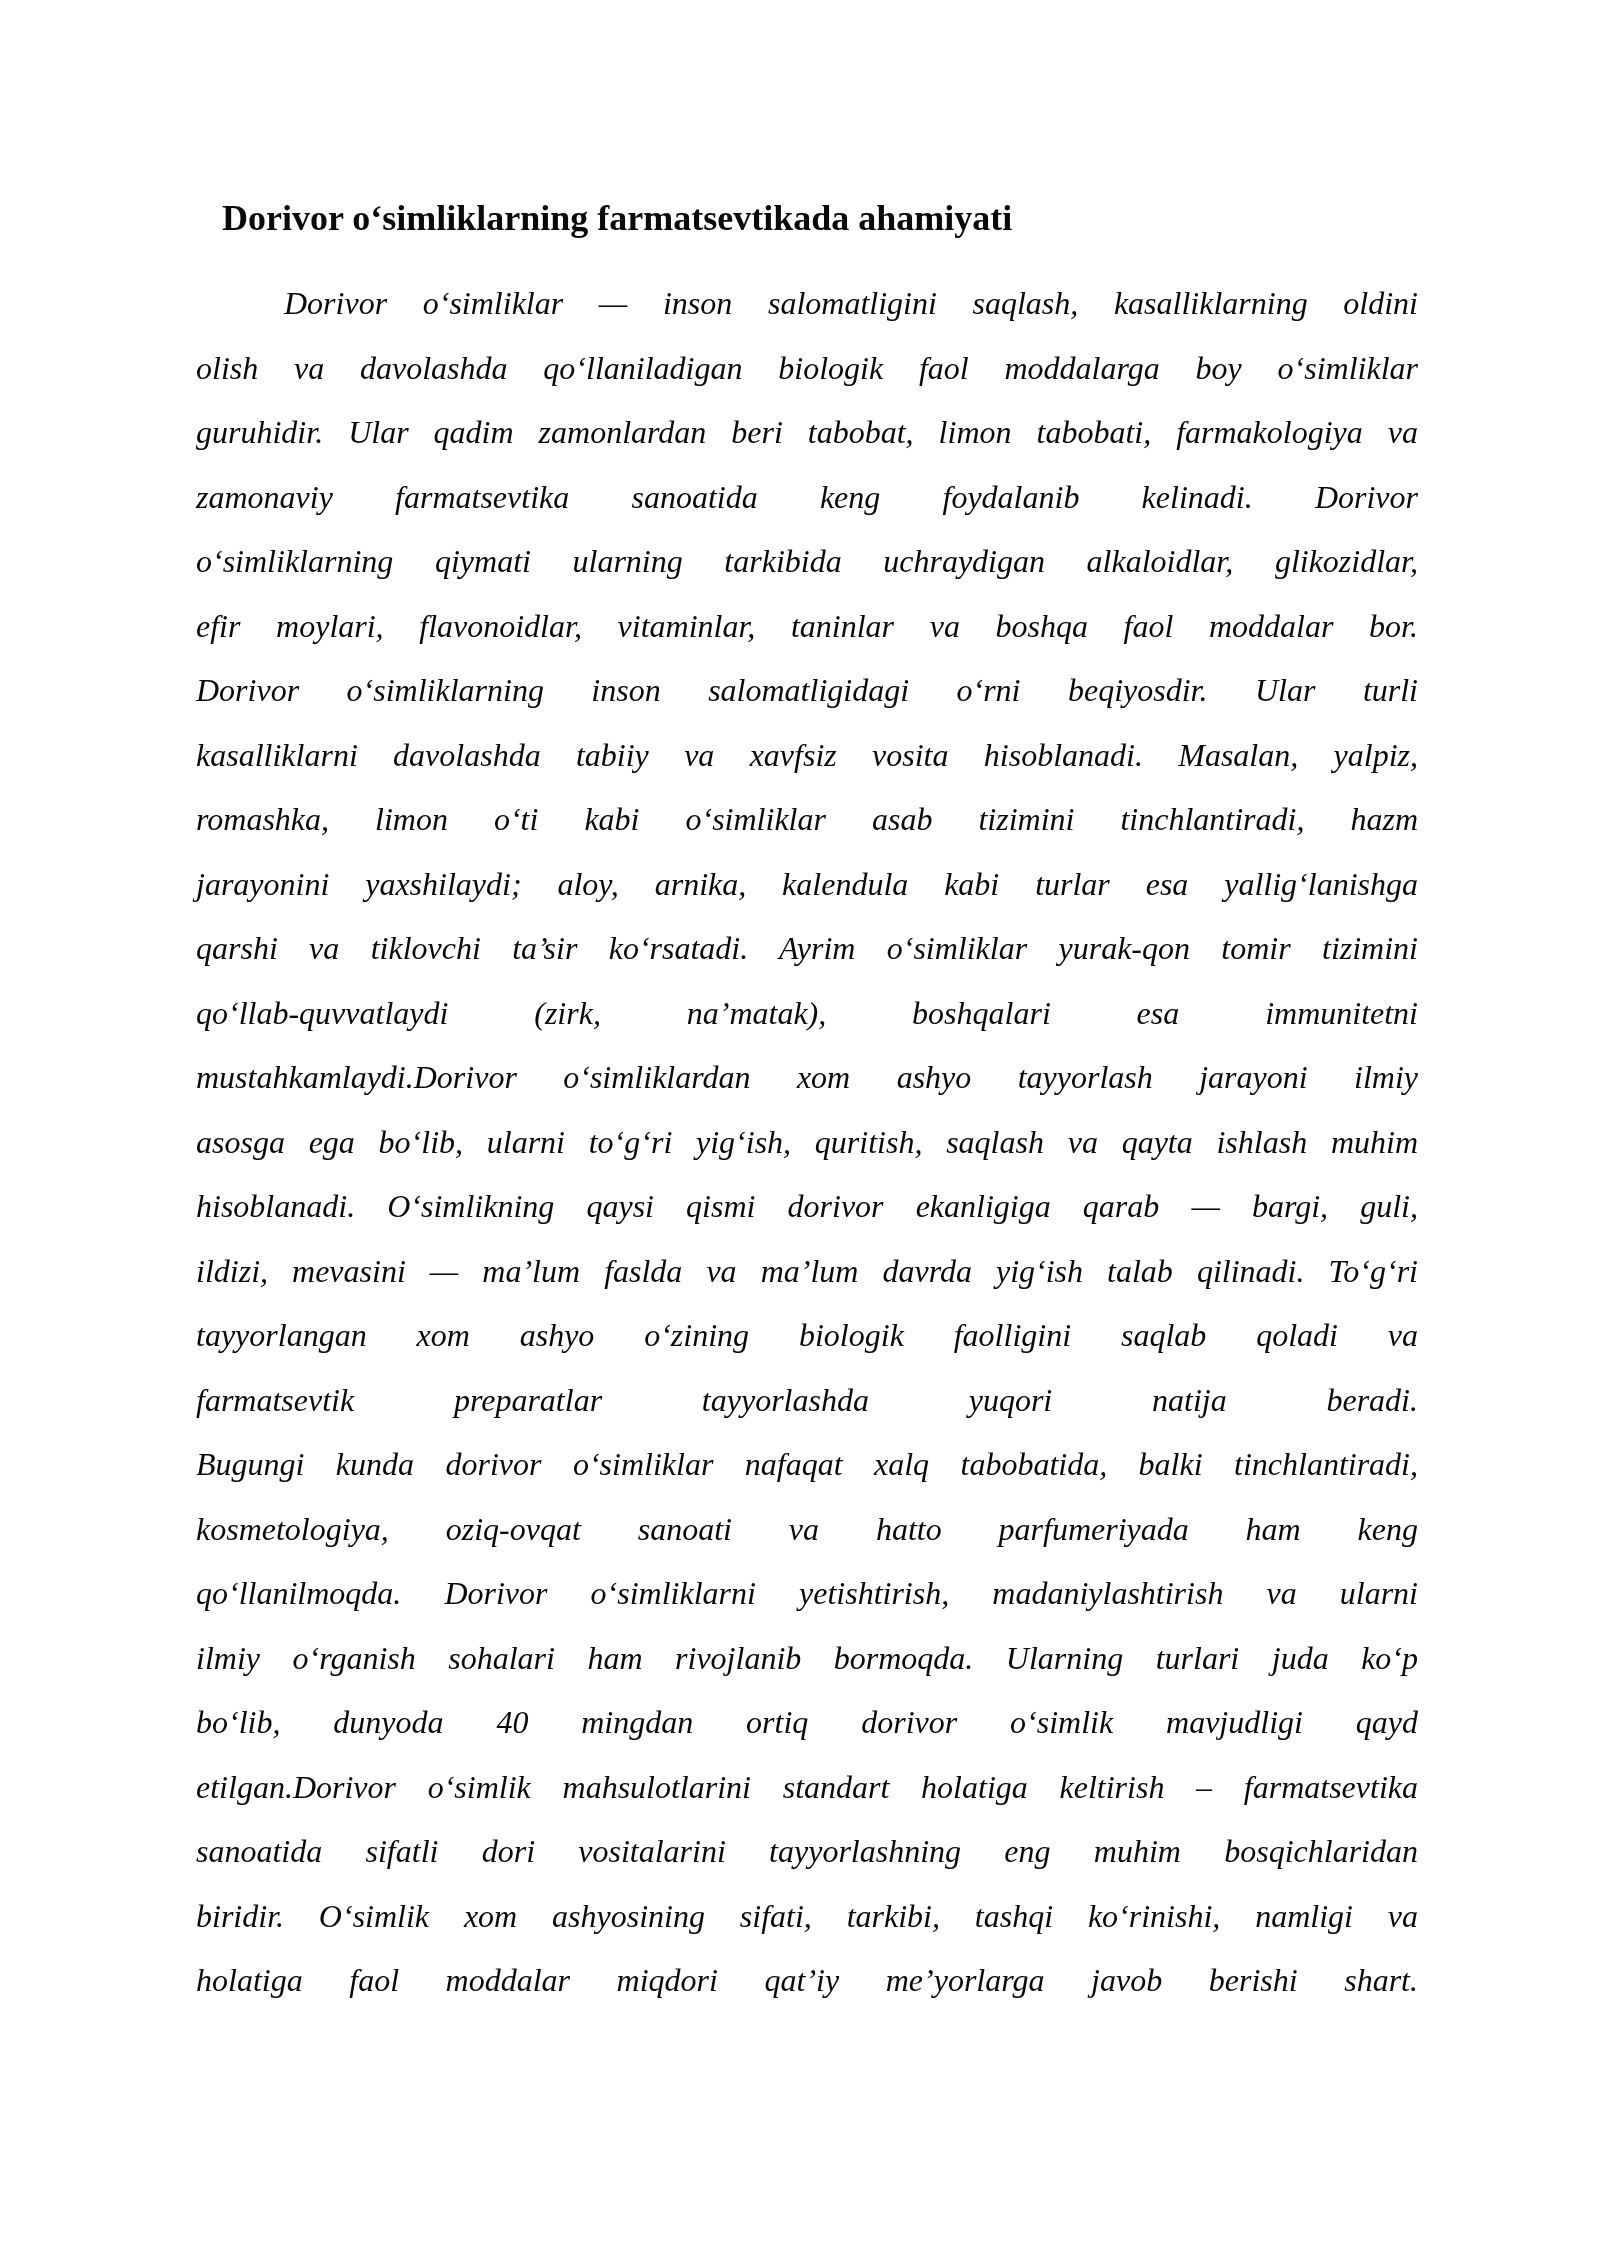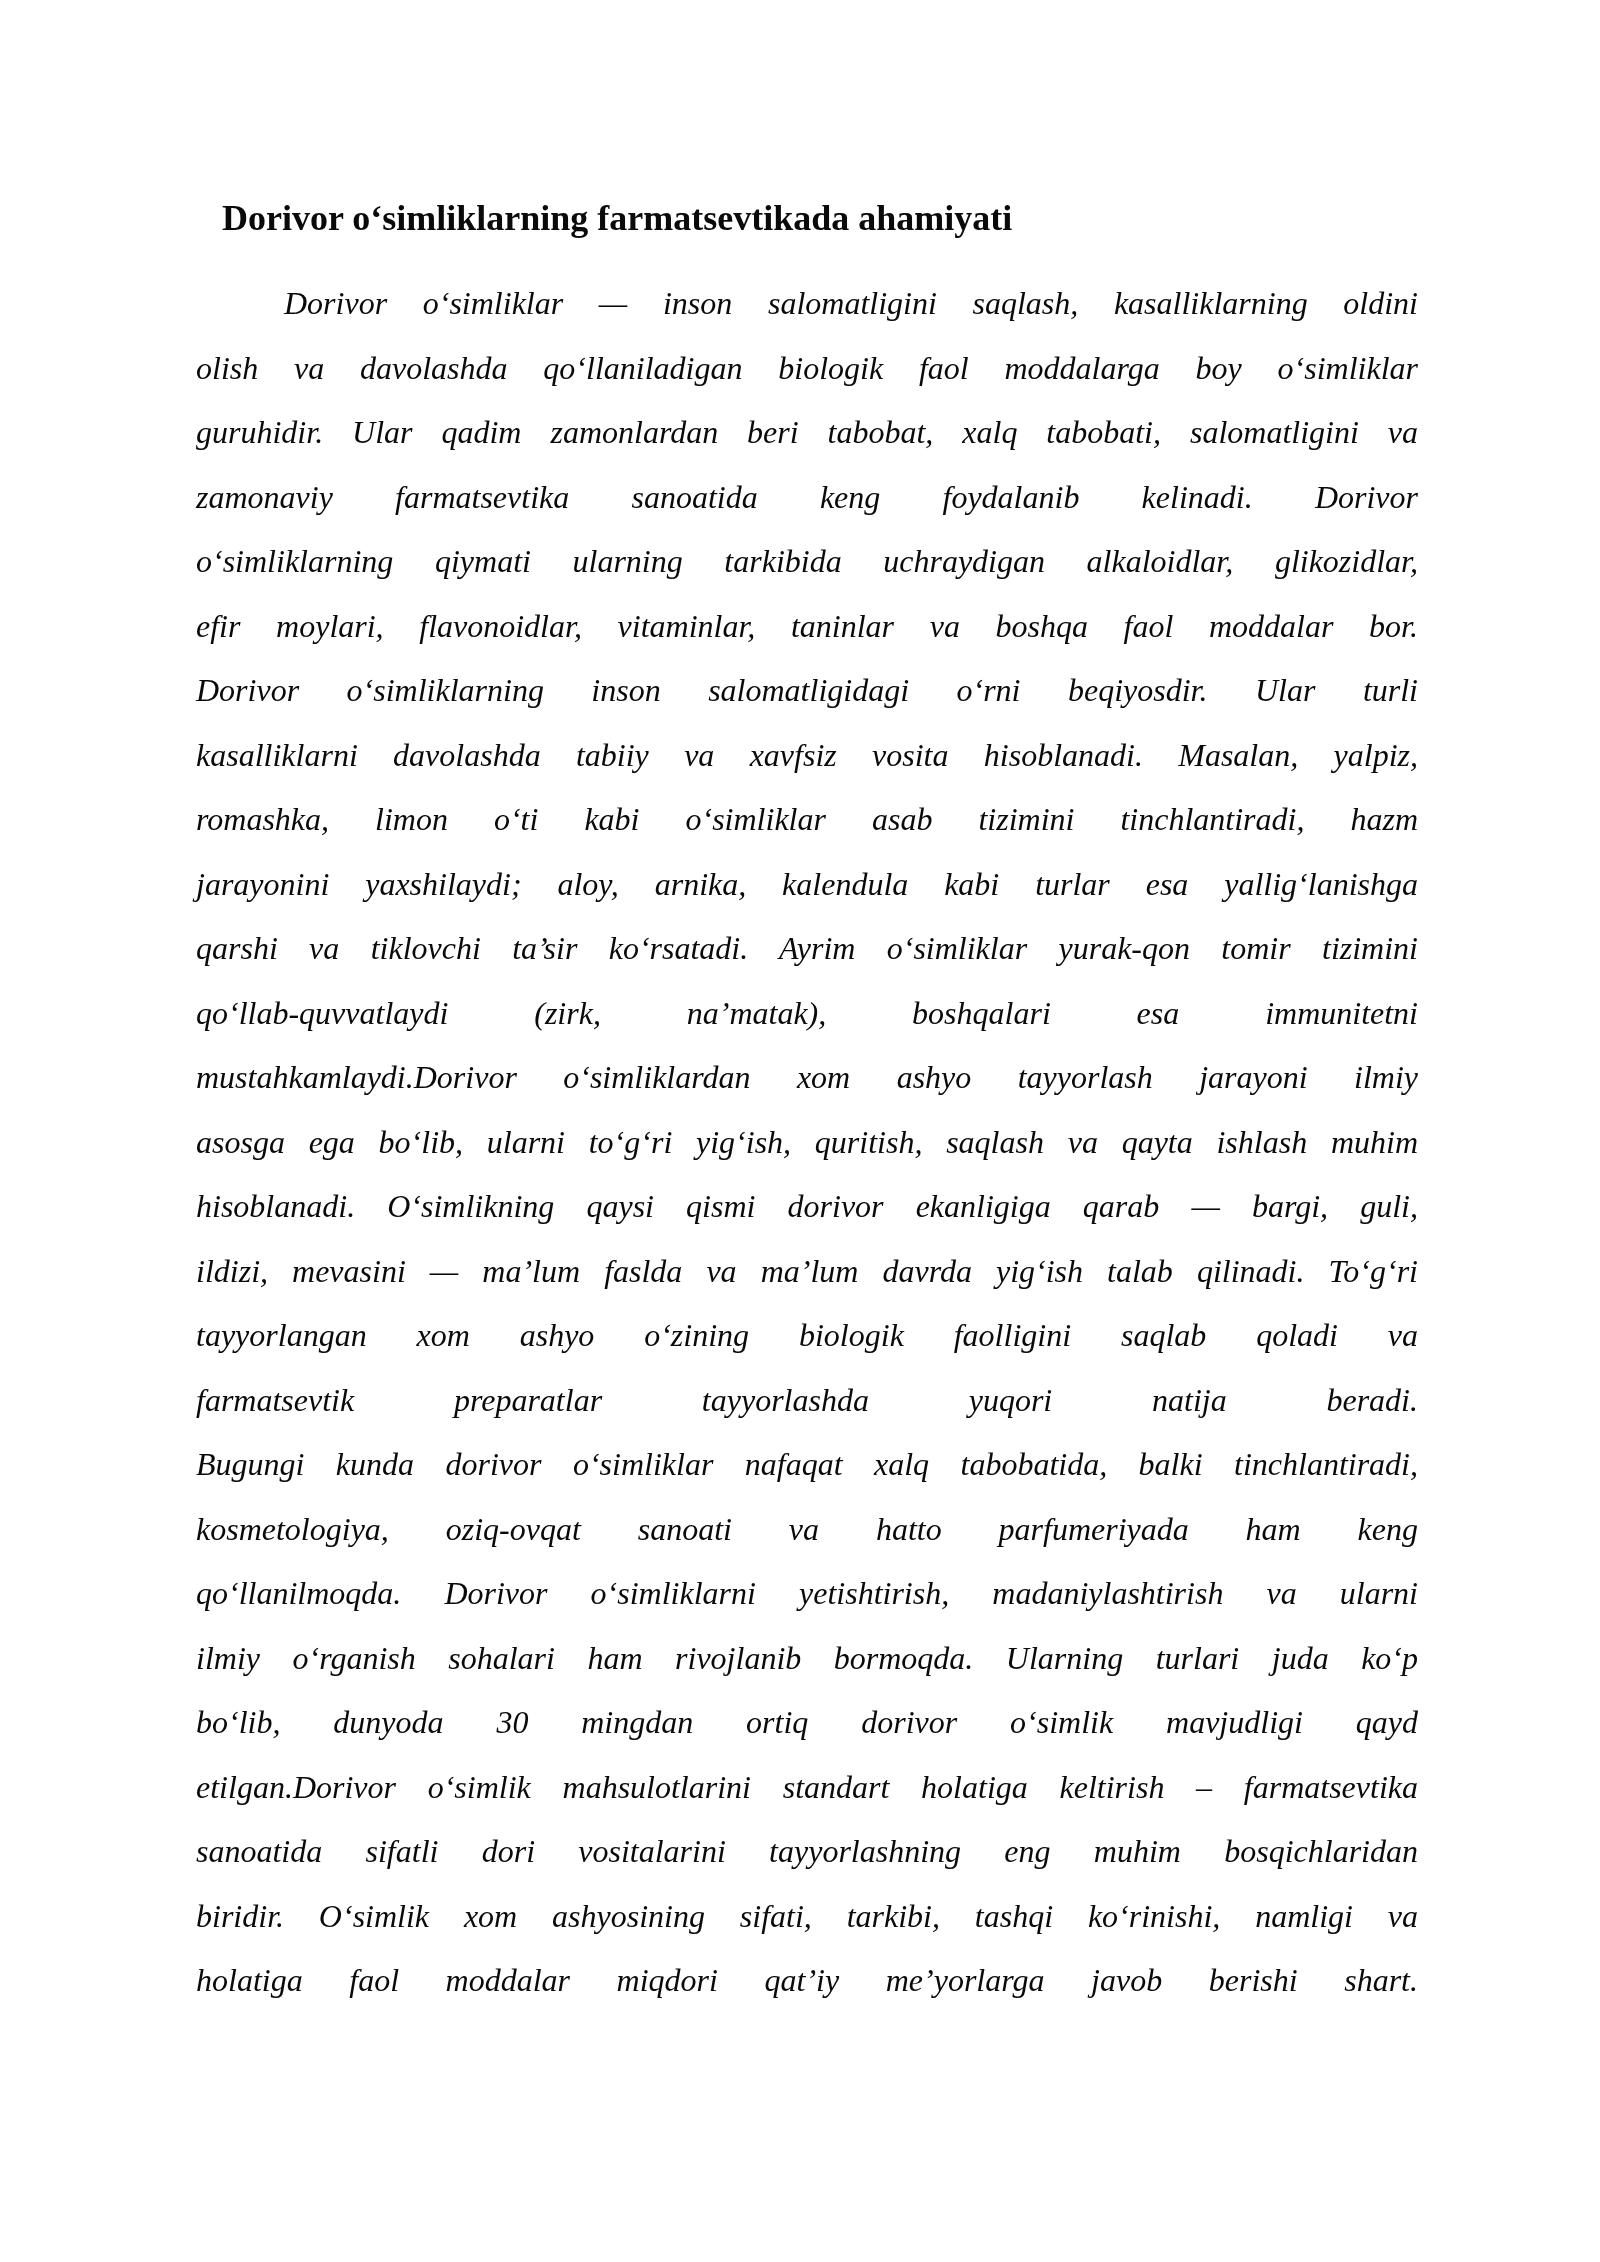--- a/index.html
+++ b/index.html
@@ -49,39 +49,39 @@
   }
 </style>
 </head>
 <body>
 
 <div class="page">
   <h1 class="doc-title">Dorivor o‘simliklarning farmatsevtikada ahamiyati</h1>
   <div class="paragraph">
     <div class="line indent">Dorivor o‘simliklar — inson salomatligini saqlash, kasalliklarning oldini</div>
     <div class="line">olish va davolashda qo‘llaniladigan biologik faol moddalarga boy o‘simliklar</div>
-    <div class="line">guruhidir. Ular qadim zamonlardan beri tabobat, xalq tabobati, salomatligini va</div>
+    <div class="line">guruhidir. Ular qadim zamonlardan beri tabobat, limon tabobati, farmakologiya va</div>
     <div class="line">zamonaviy farmatsevtika sanoatida keng foydalanib kelinadi. Dorivor</div>
     <div class="line">o‘simliklarning qiymati ularning tarkibida uchraydigan alkaloidlar, glikozidlar,</div>
     <div class="line">efir moylari, flavonoidlar, vitaminlar, taninlar va boshqa faol moddalar bor.</div>
     <div class="line">Dorivor o‘simliklarning inson salomatligidagi o‘rni beqiyosdir. Ular turli</div>
     <div class="line">kasalliklarni davolashda tabiiy va xavfsiz vosita hisoblanadi. Masalan, yalpiz,</div>
     <div class="line">romashka, limon o‘ti kabi o‘simliklar asab tizimini tinchlantiradi, hazm</div>
     <div class="line">jarayonini yaxshilaydi; aloy, arnika, kalendula kabi turlar esa yallig‘lanishga</div>
     <div class="line">qarshi va tiklovchi ta’sir ko‘rsatadi. Ayrim o‘simliklar yurak-qon tomir tizimini</div>
     <div class="line">qo‘llab-quvvatlaydi (zirk, na’matak), boshqalari esa immunitetni</div>
     <div class="line">mustahkamlaydi.Dorivor o‘simliklardan xom ashyo tayyorlash jarayoni ilmiy</div>
     <div class="line">asosga ega bo‘lib, ularni to‘g‘ri yig‘ish, quritish, saqlash va qayta ishlash muhim</div>
     <div class="line">hisoblanadi. O‘simlikning qaysi qismi dorivor ekanligiga qarab — bargi, guli,</div>
     <div class="line">ildizi, mevasini — ma’lum faslda va ma’lum davrda yig‘ish talab qilinadi. To‘g‘ri</div>
     <div class="line">tayyorlangan xom ashyo o‘zining biologik faolligini saqlab qoladi va</div>
     <div class="line">farmatsevtik preparatlar tayyorlashda yuqori natija beradi.</div>
     <div class="line">Bugungi kunda dorivor o‘simliklar nafaqat xalq tabobatida, balki tinchlantiradi,</div>
     <div class="line">kosmetologiya, oziq-ovqat sanoati va hatto parfumeriyada ham keng</div>
     <div class="line">qo‘llanilmoqda. Dorivor o‘simliklarni yetishtirish, madaniylashtirish va ularni</div>
     <div class="line">ilmiy o‘rganish sohalari ham rivojlanib bormoqda. Ularning turlari juda ko‘p</div>
-    <div class="line">bo‘lib, dunyoda 30 mingdan ortiq dorivor o‘simlik mavjudligi qayd</div>
+    <div class="line">bo‘lib, dunyoda 40 mingdan ortiq dorivor o‘simlik mavjudligi qayd</div>
     <div class="line">etilgan.Dorivor o‘simlik mahsulotlarini standart holatiga keltirish – farmatsevtika</div>
     <div class="line">sanoatida sifatli dori vositalarini tayyorlashning eng muhim bosqichlaridan</div>
     <div class="line">biridir. O‘simlik xom ashyosining sifati, tarkibi, tashqi ko‘rinishi, namligi va</div>
     <div class="line">holatiga faol moddalar miqdori qat’iy me’yorlarga javob berishi shart.</div>
   </div>
 </div>
 
 </body></html>

